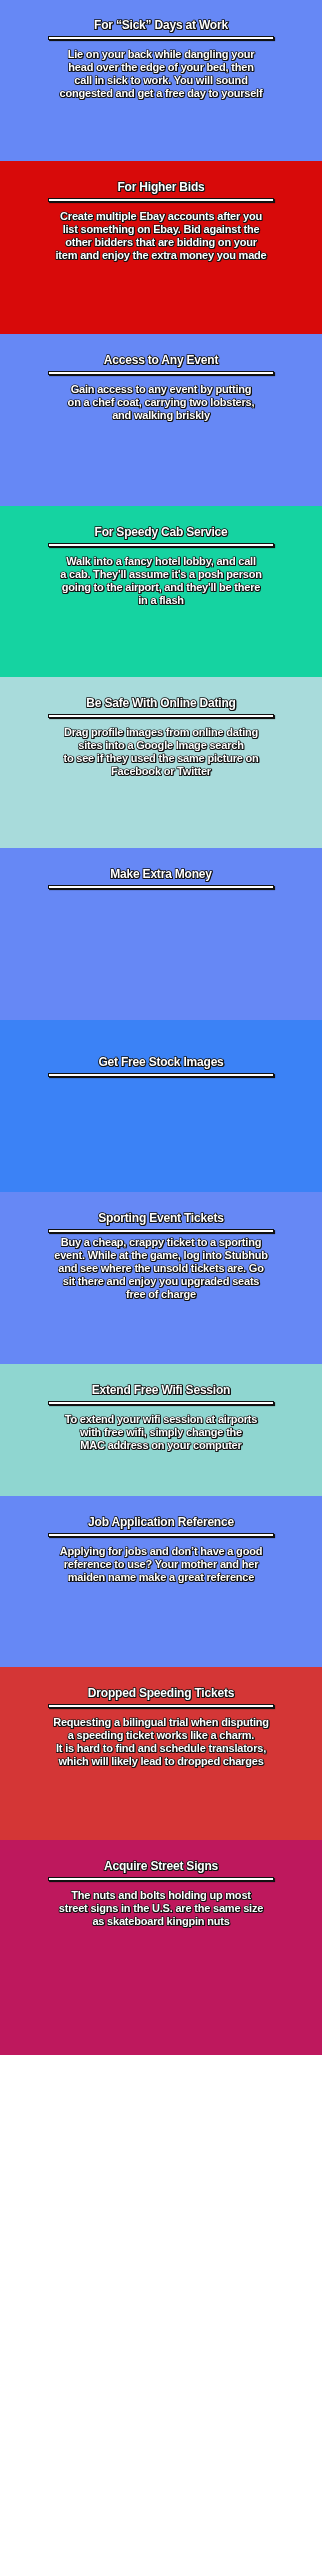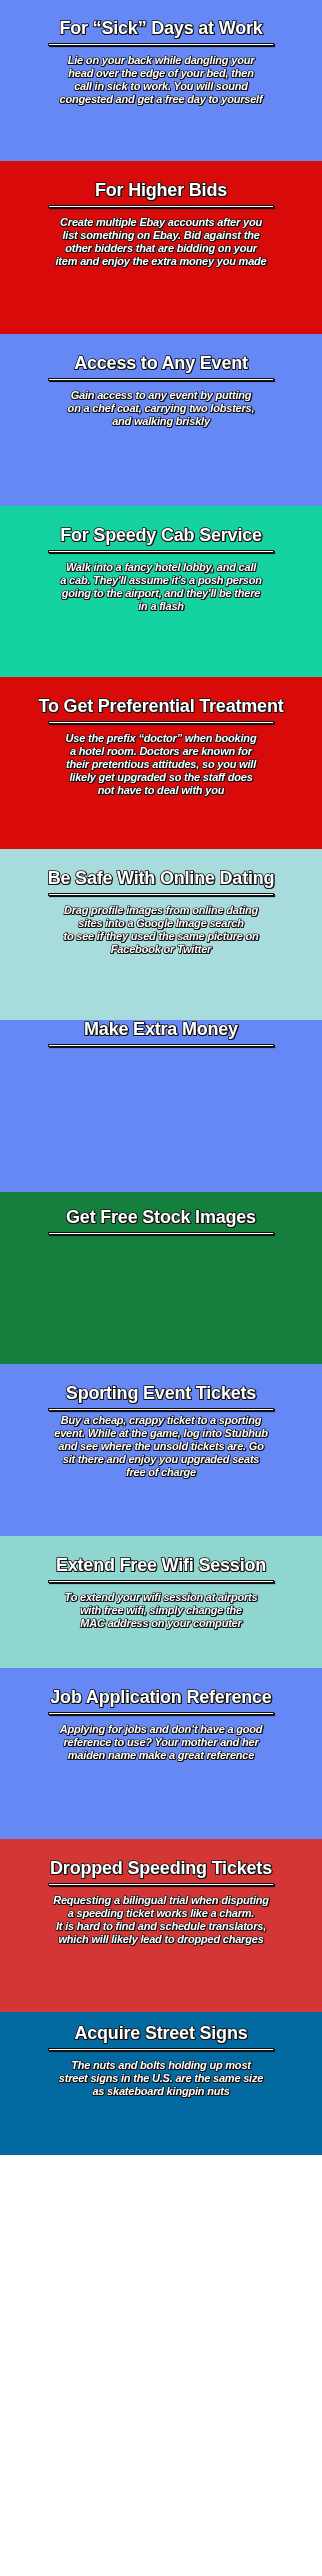--- a/index.html
+++ b/index.html
@@ -21,21 +21,21 @@
     flex-direction: column;
     align-items: center;
     overflow: hidden;
     padding: 0 4.3px;
   }
   .panel-title {
     width: 100%;
     text-align: center;
     color: #ffffff;
     font-weight: bold;
-    font-size: 18px;
+    font-size: 12px;
     line-height: 1.05;
     letter-spacing: -0.2px;
     font-family: "Liberation Sans", sans-serif;
     -webkit-text-stroke: 1.4px #111111;
     paint-order: stroke fill;
     text-shadow:
        1.1px 1.1px 0 #111111,
       -0.5px 1.1px 0 #111111,
        1.1px -0.5px 0 #111111;
     margin: 0;
@@ -61,21 +61,20 @@
     font-family: "Liberation Sans", sans-serif;
     -webkit-text-stroke: 1.2px #111111;
     paint-order: stroke fill;
     text-shadow:
        1.1px 1.1px 0 #111111,
       -0.5px 1.1px 0 #111111,
        1.1px -0.5px 0 #111111;
     margin: 0;
     padding: 0 2.1px;
     white-space: pre-line;
-    font-style: italic;
   }
 </style>
 </head>
 <body>
 
 <div id="infographic">
     <section class="panel" style="background: rgb(102, 136, 245); height: 161px; padding-top: 19px;">
       <h2 class="panel-title">For “Sick” Days at Work</h2>
       <div class="title-rule"></div>
       <p class="panel-body" style="margin-top: 7.5px;">Lie on your back while dangling your
@@ -99,42 +98,33 @@
 and walking briskly</p>
     </section>
     <section class="panel" style="background: rgb(21, 211, 161); height: 171px; padding-top: 20px;">
       <h2 class="panel-title">For Speedy Cab Service</h2>
       <div class="title-rule"></div>
       <p class="panel-body" style="margin-top: 7.5px;">Walk into a fancy hotel lobby, and call
 a cab. They'll assume it's a posh person
 going to the airport, and they'll be there
 in a flash</p>
     </section>
-    <section class="panel" style="background: rgb(216, 10, 10); height: 172px; padding-top: 20px;">
-      <h2 class="panel-title">To Get Preferential Treatment</h2>
-      <div class="title-rule"></div>
-      <p class="panel-body" style="margin-top: 7.5px;">Use the prefix “doctor” when booking
-a hotel room. Doctors are known for
-their pretentious attitudes, so you will
-likely get upgraded so the staff does
-not have to deal with you</p>
-    </section>
     <section class="panel" style="background: rgb(168, 219, 219); height: 171px; padding-top: 20px;">
       <h2 class="panel-title">Be Safe With Online Dating</h2>
       <div class="title-rule"></div>
       <p class="panel-body" style="margin-top: 7.5px;">Drag profile images from online dating
 sites into a Google Image search
 to see if they used the same picture on
 Facebook or Twitter</p>
     </section>
-    <section class="panel" style="background: rgb(102, 136, 245); height: 172px; ">
+    <section class="panel" style="background: rgb(102, 136, 245); height: 172px; padding-top: 20px;">
       <h2 class="panel-title">Make Extra Money</h2>
       <div class="title-rule"></div>
     </section>
-    <section class="panel" style="background: #15803d; height: 172px; padding-top: 16px;">
+    <section class="panel" style="background: #3b82f6; height: 172px; padding-top: 36px;">
       <h2 class="panel-title">Get Free Stock Images</h2>
       <div class="title-rule"></div>
     </section>
     <section class="panel" style="background: rgb(102, 136, 245); height: 172px; padding-top: 20px;">
       <h2 class="panel-title">Sporting Event Tickets</h2>
       <div class="title-rule"></div>
       <p class="panel-body" style="margin-top: 3px;">Buy a cheap, crappy ticket to a sporting
 event. While at the game, log into Stubhub
 and see where the unsold tickets are. Go
 sit there and enjoy you upgraded seats
@@ -155,21 +145,21 @@
 maiden name make a great reference</p>
     </section>
     <section class="panel" style="background: rgb(212, 54, 54); height: 173px; padding-top: 20px;">
       <h2 class="panel-title">Dropped Speeding Tickets</h2>
       <div class="title-rule"></div>
       <p class="panel-body" style="margin-top: 7.5px;">Requesting a bilingual trial when disputing
 a speeding ticket works like a charm.
 It is hard to find and schedule translators,
 which will likely lead to dropped charges</p>
     </section>
-    <section class="panel" style="background: #0369a1; height: 143px; padding-top: 12px;">
+    <section class="panel" style="background: #be185d; height: 215px; padding-top: 20px;">
       <h2 class="panel-title">Acquire Street Signs</h2>
       <div class="title-rule"></div>
       <p class="panel-body" style="margin-top: 7.5px;">The nuts and bolts holding up most
 street signs in the U.S. are the same size
 as skateboard kingpin nuts</p>
     </section>
   </div>
 
 
 </body></html>

